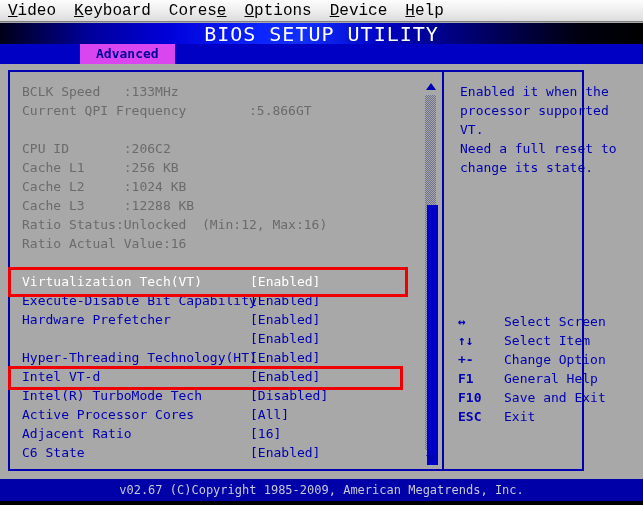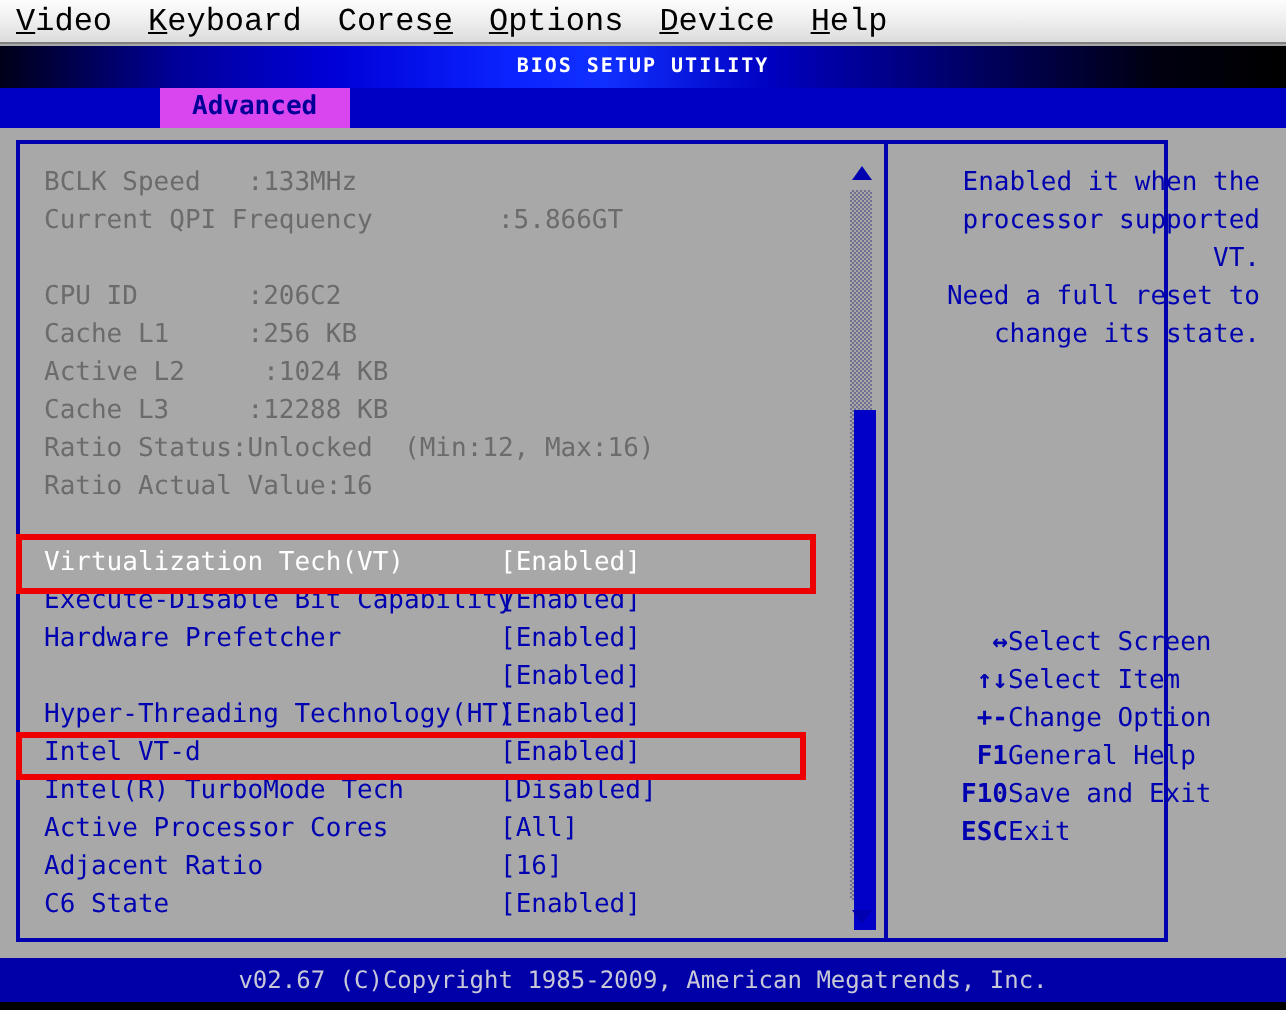--- a/index.html
+++ b/index.html
@@ -59,23 +59,23 @@
         #0000c0 60%,
         #000060 76%,
         #000010 90%,
         #000000 100%);
     display: flex;
     align-items: center;
     justify-content: center;
   }
   #titlebar .ttxt {
     color: #ffffff;
-    font-size: 10px;
+    font-size: 20px;
     letter-spacing: 1px;
-    font-weight: bold;
+    font-weight: normal;
     font-family: "DejaVu Sans Mono", monospace;
     white-space: pre;
   }
 
   
   #tabstrip {
     position: absolute;
     left: 0; top: 44px;
     width: 643px;
     height: 20px;
@@ -193,21 +193,20 @@
     height: 260px;
     background: #0000c8;
   }
 
   
   #rightpane {
     position: absolute;
     left: 434px; top: 2px;
     width: 189px;
     height: 397px;
-    text-align: right;
   }
   #helptext {
     position: absolute;
     left: 16px; top: 8px;
     width: 170px;
   }
   .help-line {
     font-size: 13px;
     line-height: 19px;
     height: 19px;
@@ -302,21 +301,21 @@
 
     <div id="divider"></div>
 
     <div id="leftpane">
       <div id="rows">
           <div class="row info"><span class="inline">BCLK Speed   :133MHz</span></div>
           <div class="row info"><span class="inline">Current QPI Frequency        :5.866GT</span></div>
           <div class="row blank"><span class="inline"></span></div>
           <div class="row info"><span class="inline">CPU ID       :206C2</span></div>
           <div class="row info"><span class="inline">Cache L1     :256 KB</span></div>
-          <div class="row info"><span class="inline">Active L2     :1024 KB</span></div>
+          <div class="row info"><span class="inline">Cache L2     :1024 KB</span></div>
           <div class="row info"><span class="inline">Cache L3     :12288 KB</span></div>
           <div class="row info"><span class="inline">Ratio Status:Unlocked  (Min:12, Max:16)</span></div>
           <div class="row info"><span class="inline">Ratio Actual Value:16</span></div>
           <div class="row blank"><span class="inline"></span></div>
           <div class="row sel"><span class="lbl">Virtualization Tech(VT)</span><span class="val">[Enabled]</span></div>
           <div class="row "><span class="lbl">Execute-Disable Bit Capability</span><span class="val">[Enabled]</span></div>
           <div class="row "><span class="lbl">Hardware Prefetcher</span><span class="val">[Enabled]</span></div>
           <div class="row "><span class="val">[Enabled]</span></div>
           <div class="row "><span class="lbl">Hyper-Threading Technology(HT)</span><span class="val">[Enabled]</span></div>
           <div class="row "><span class="lbl">Intel VT-d</span><span class="val">[Enabled]</span></div>

